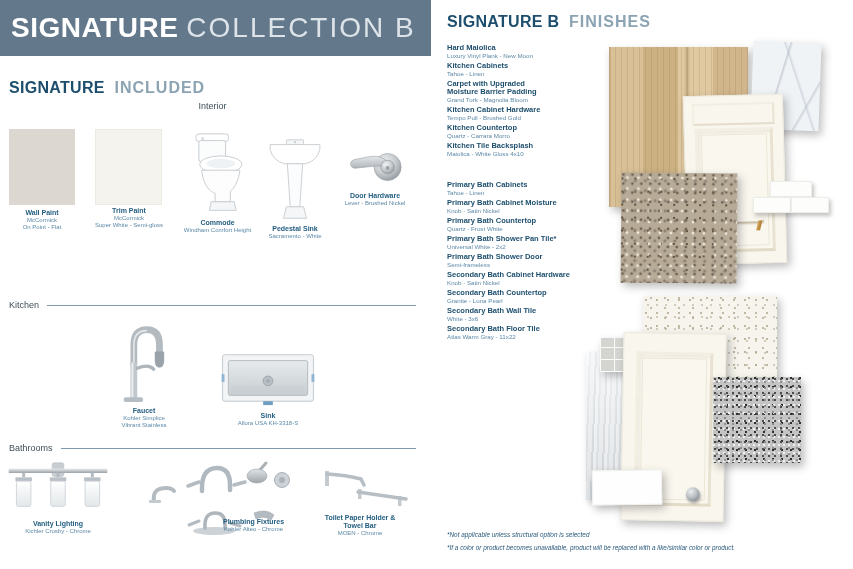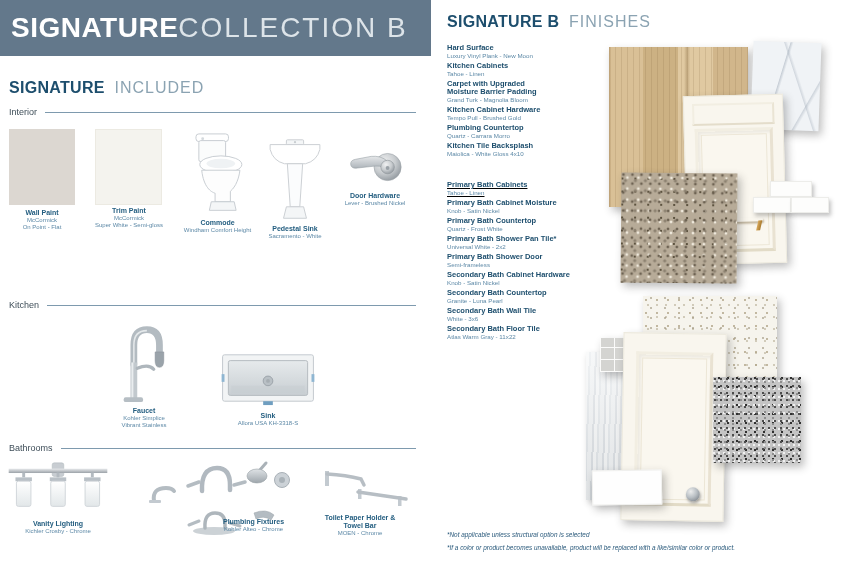--- a/index.html
+++ b/index.html
@@ -3,38 +3,38 @@
 <meta charset="utf-8">
 <style>
   html,body{margin:0;padding:0;background:#fff;}
   .page{position:relative;width:853px;height:569px;background:#fff;overflow:hidden;
         font-family:"Liberation Sans",sans-serif;-webkit-font-smoothing:antialiased;}
 
   
   .banner{position:absolute;left:0;top:7;width:431px;height:56px;background:#63788b;
           display:flex;align-items:center;padding-left:11px;box-sizing:border-box;}
   .banner .b{font-size:28px;font-weight:700;color:#ffffff;letter-spacing:.5px;}
-  .banner .l{font-size:28px;font-weight:400;color:#dde4e9;letter-spacing:2px;margin-left:0;}
+  .banner .l{font-size:28px;font-weight:400;color:#dde4e9;letter-spacing:2px;margin-left:8px;}
   .sec-h{position:absolute;font-size:16px;letter-spacing:.3px;white-space:nowrap;}
   .sec-h .b{font-weight:700;color:#1d4e6d;}
-  .sec-h .l{font-weight:400;color:#8ba3b2;letter-spacing:1px;margin-left:5px;}
+  .sec-h .l{font-weight:700;color:#8ba3b2;letter-spacing:1px;margin-left:5px;}
 
   .divider{position:absolute;display:flex;align-items:center;}
   .div-label{font-size:9px;color:#3f4e59;white-space:nowrap;}
   .div-line{flex:1;height:1px;background:#7e9aae;margin-left:8px;}
 
   
   .plabel{position:absolute;text-align:center;}
   .pname{font-size:7px;line-height:8px;font-weight:700;color:#245e80;}
   .psub{font-size:6px;line-height:7px;color:#5c88a6;}
 
   
   .fin-list{position:absolute;left:447px;top:44px;width:150px;}
   .fin-item{margin-bottom:3px;}
-  .fin-item.gap{margin-top:24px;text-decoration:underline;}
+  .fin-item.gap{margin-top:24px;}
   .fin-title{font-size:7.5px;line-height:8px;font-weight:700;color:#1d4e6d;}
   .fin-sub{font-size:6.2px;line-height:7px;color:#5c88a6;}
   .footnotes{position:absolute;left:447px;top:531px;width:340px;}
   .footnote{font-size:6.4px;line-height:7px;font-style:italic;color:#28587a;margin-bottom:6px;}
 
   
   .swatch{position:absolute;box-shadow:3px 4px 8px rgba(50,50,50,.32);}
   .wood{background:
       linear-gradient(90deg, rgba(140,105,60,.18) 0 2px, rgba(255,255,255,0) 2px),
       linear-gradient(90deg, rgba(255,255,255,0) 54%, rgba(125,95,52,.30) 56%, rgba(255,255,255,0) 58.5%),
@@ -103,21 +103,21 @@
   <div class="banner">
     <span class="b">SIGNATURE</span>
     <span class="l">COLLECTION B</span>
   </div>
 
   <div class="sec-h" style="left:9px;top:79px;">
     <span class="b">SIGNATURE</span>
     <span class="l">INCLUDED</span>
   </div>
 
-  <div class="divider" style="left:9px;top:107px;width:407px;">
+  <div class="divider" style="left:9px;top:101px;width:407px;flex-direction:column;">
     <span class="div-label">Interior</span>
     <span class="div-line"></span>
   </div>
 
   <div style="position:absolute;left:9px;top:129px;width:66px;height:76px;background:#dcd7d1;"></div>
   <div style="position:absolute;left:95px;top:129px;width:67px;height:76px;background:#f4f3ee;border:1px solid #eceae2;box-sizing:border-box;"></div>
 
   <div style="position:absolute;left:186px;top:132px;width:62px;height:86px;">
     <svg width="62" height="86" viewBox="0 0 64 90">
       <rect x="10" y="2" width="34" height="8" rx="3" fill="#ffffff" stroke="#c6ccd1"></rect>
@@ -321,38 +321,38 @@
     <div class="psub">MOEN - Chrome</div>
   </div>
 
   <div class="sec-h" style="left:447px;top:13px;">
     <span class="b">SIGNATURE B</span>
     <span class="l">FINISHES</span>
   </div>
 
   <div class="fin-list">
     <div class="fin-item">
-        <div class="fin-title">Hard Surface</div>
+        <div class="fin-title">Hard Maiolica</div>
         <div class="fin-sub">Luxury Vinyl Plank - New Moon</div>
       </div>
     <div class="fin-item">
         <div class="fin-title">Kitchen Cabinets</div>
         <div class="fin-sub">Tahoe - Linen</div>
       </div>
     <div class="fin-item">
         <div class="fin-title">Carpet with Upgraded</div>
         <div class="fin-title">Moisture Barrier Padding</div>
         <div class="fin-sub">Grand Turk - Magnolia Bloom</div>
       </div>
     <div class="fin-item">
         <div class="fin-title">Kitchen Cabinet Hardware</div>
         <div class="fin-sub">Tempo Pull - Brushed Gold</div>
       </div>
     <div class="fin-item">
-        <div class="fin-title">Plumbing Countertop</div>
+        <div class="fin-title">Kitchen Countertop</div>
         <div class="fin-sub">Quartz - Carrara Morro</div>
       </div>
     <div class="fin-item">
         <div class="fin-title">Kitchen Tile Backsplash</div>
         <div class="fin-sub">Maiolica - White Gloss 4x10</div>
       </div>
     <div class="fin-item gap">
         <div class="fin-title">Primary Bath Cabinets</div>
         <div class="fin-sub">Tahoe - Linen</div>
       </div>

